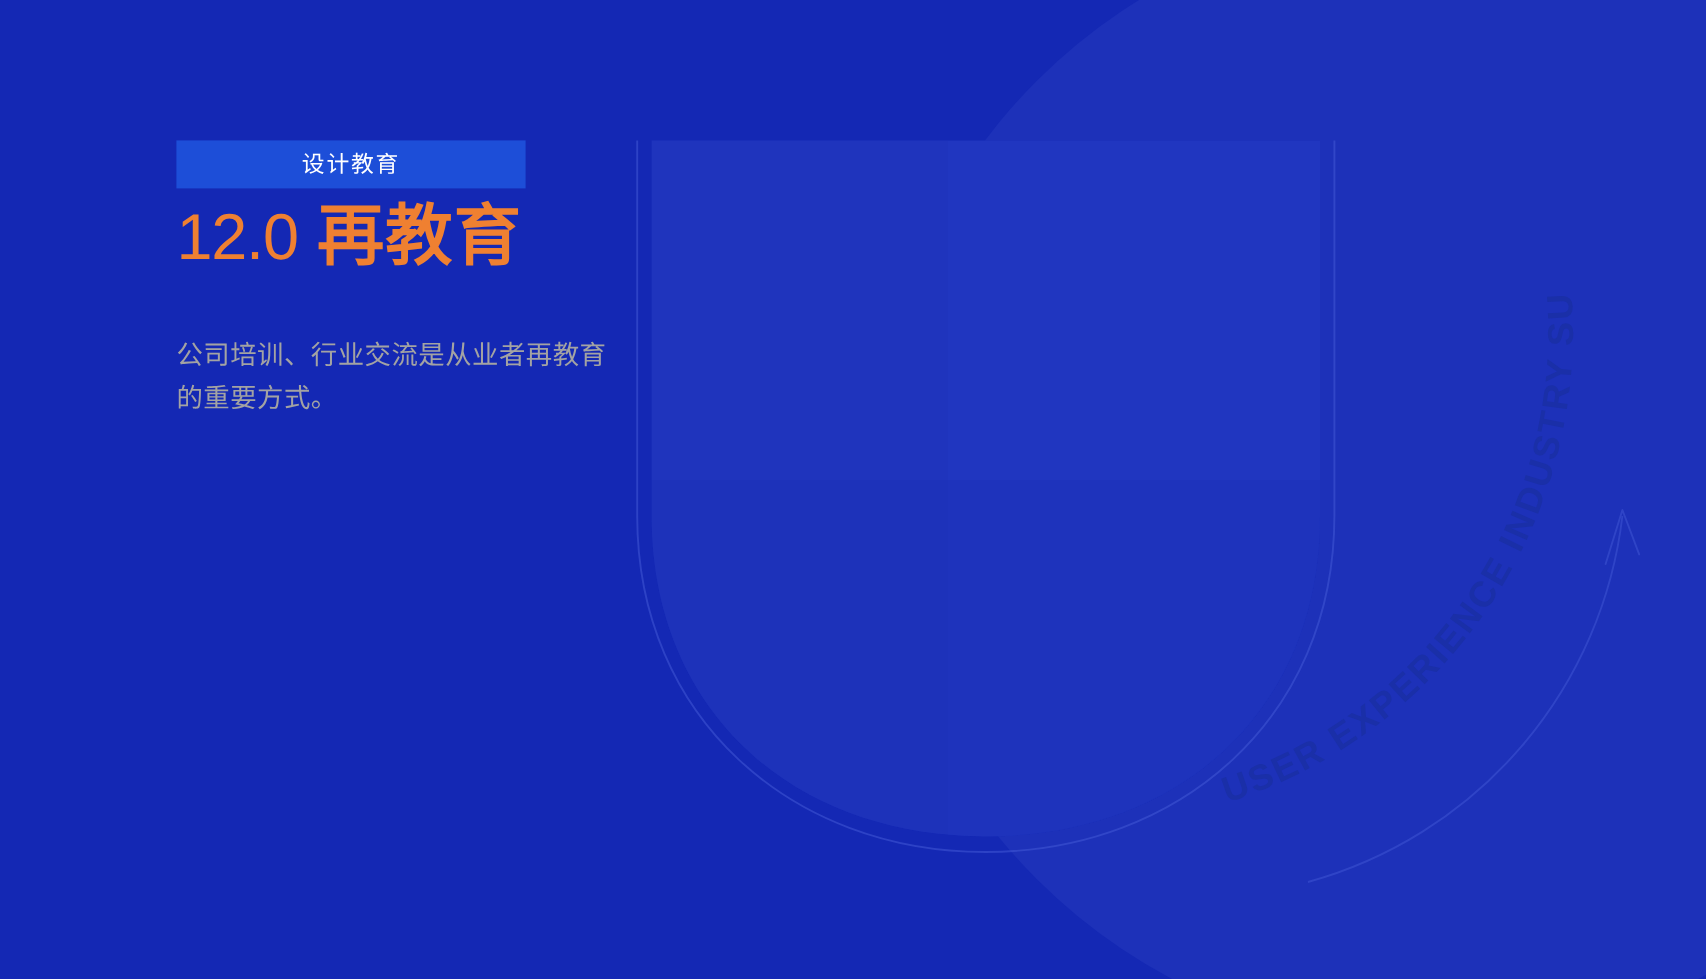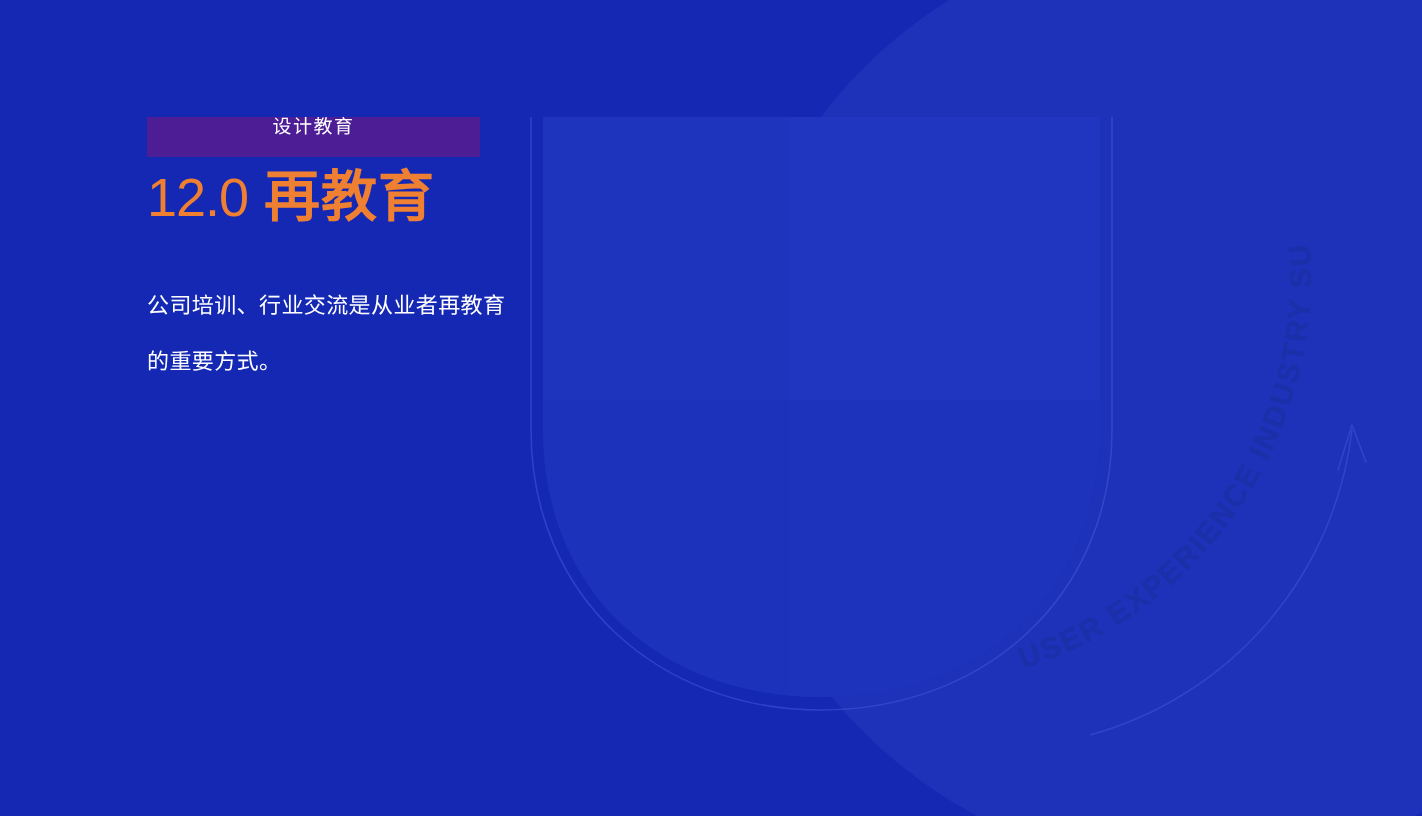--- a/index.html
+++ b/index.html
@@ -31,25 +31,25 @@
   
   .content {
     position: absolute;
     left: 147px;
     top: 117px;
     width: 366px;
     z-index: 5;
   }
 
   .eyebrow-badge {
-    width: 333px;
+    width: 291px;
     height: 40px;
-    background: #4c1d95;
+    background: #1d4ed8;
     display: flex;
-    align-items: flex-start;
+    align-items: center;
     justify-content: center;
     box-sizing: border-box;
   }
 
   .eyebrow-badge .badge-text {
     color: #ffffff;
     font-size: 19px;
     letter-spacing: 1.5px;
     line-height: 1;
     font-weight: 400;
@@ -77,23 +77,23 @@
     letter-spacing: 1px;
   }
 
   .body-copy {
     margin-top: 53px;
     width: 372px;
   }
 
   .body-copy p {
     margin: 0;
-    color: #ffffff;
+    color: #a3a3a3;
     font-size: 22px;
-    line-height: 56px;
+    line-height: 36px;
     font-weight: 400;
     letter-spacing: 0.4px;
   }
 
   
   .curve-text {
     font-family: "Liberation Sans", "DejaVu Sans", sans-serif;
     font-weight: 700;
     font-size: 30px;
     letter-spacing: 2.2px;

